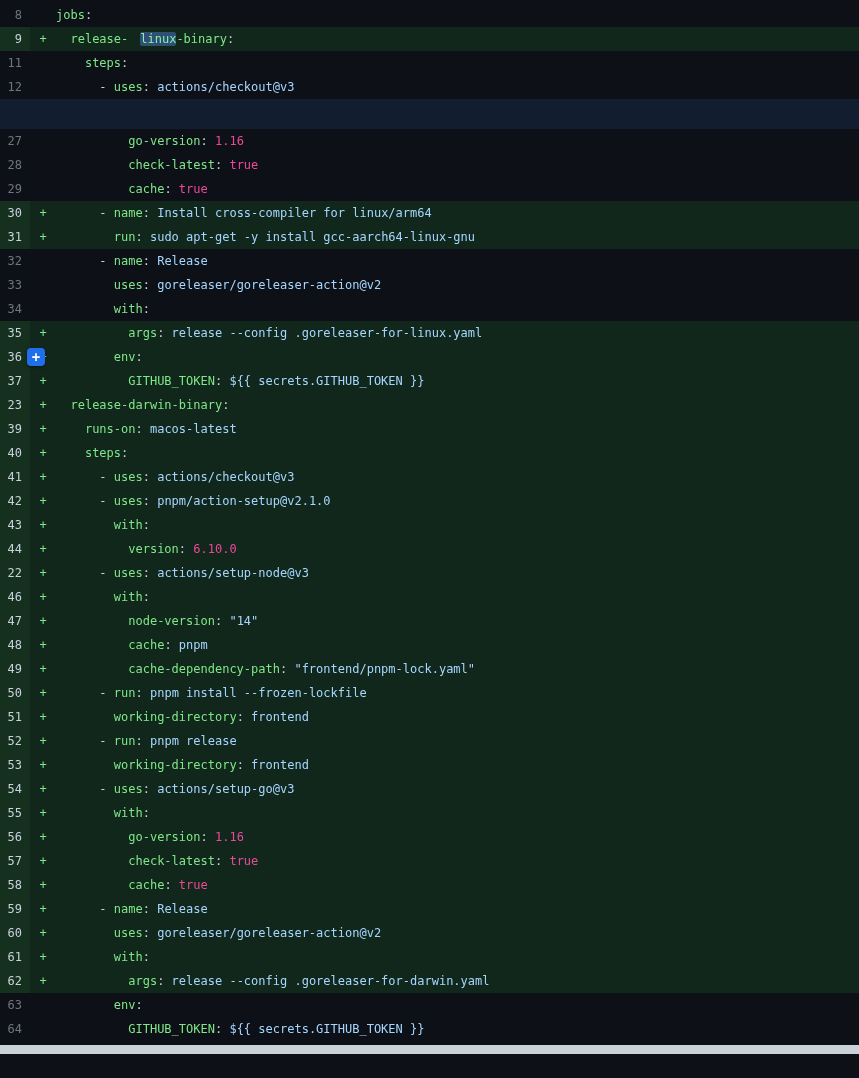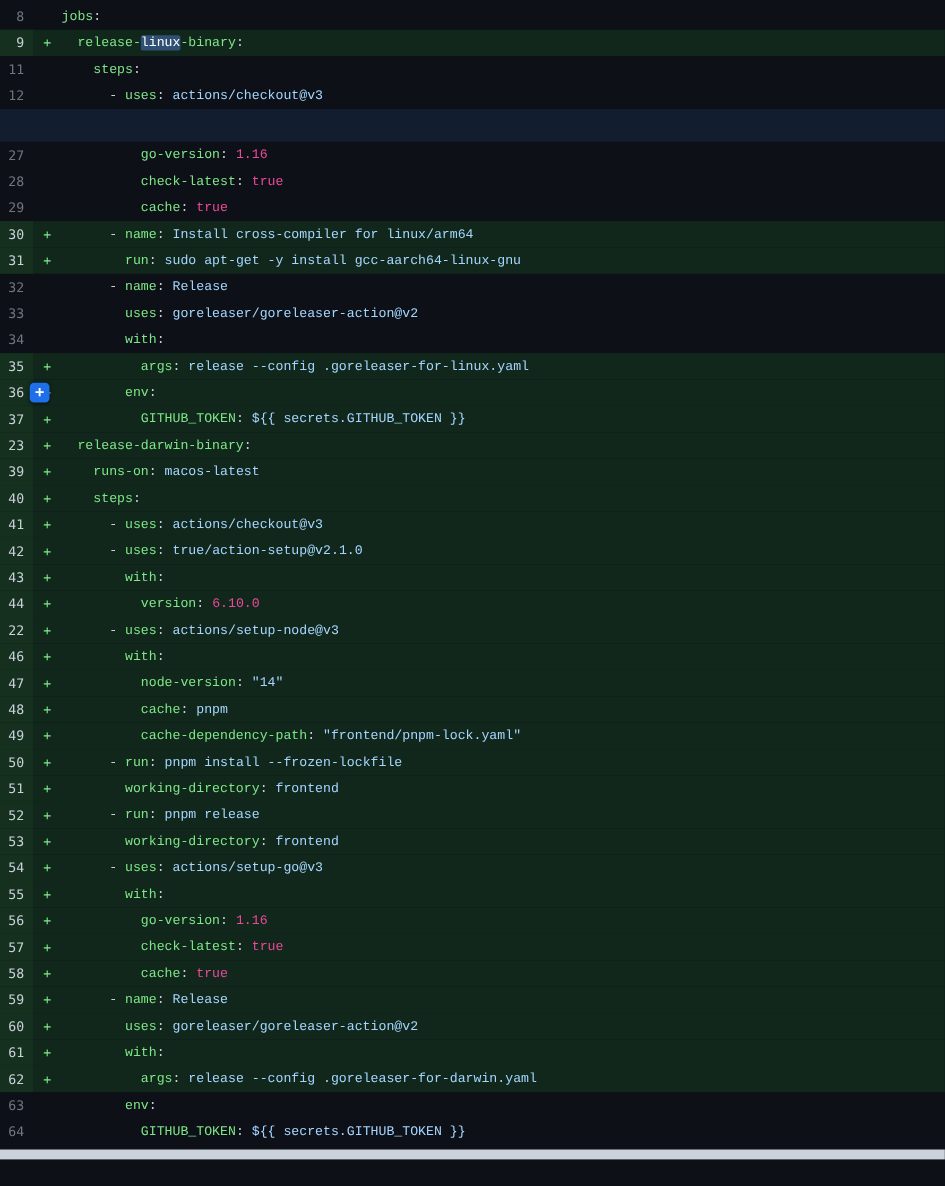--- a/index.html
+++ b/index.html
@@ -19,26 +19,26 @@
   .row.add { background: #11271c; }
   .num {
     flex: none; width: 30px; text-align: right; padding-right: 8px;
     color: #6e7681; cursor: pointer; user-select: none;
   }
   .row.add .num { background: #15301f; color: #c9d1d9; }
   .mark {
     flex: none; width: 26px; text-align: center;
     color: #7ee787; user-select: none;
   }
-  .code { flex: 1; color: #c9d1d9; white-space: pre; overflow: hidden; font-family: Liberation Mono, monospace; }
+  .code { flex: 1; color: #c9d1d9; white-space: pre; overflow: hidden; }
   .tk-k { color: #7ee787; }
   .tk-p { color: #c9d1d9; }
   .tk-s { color: #a5d6ff; }
   .tk-n { color: #ec4899; }
-  .tk-hl { color: #ffffff; background: #2f4f75; border-radius: 2px; }
+  .tk-hl { color: #86efac; background: #2f4f75; border-radius: 2px; margin-left: 12px; }
   .expander { height: 30px; background: #121d2f; cursor: pointer; }
   .comment-btn {
     position: absolute; left: 27px; top: 3px;
     width: 18px; height: 18px;
     background: #1f6feb; color: #ffffff;
     border: none; border-radius: 4px;
     font-family: "DejaVu Sans Mono", "Liberation Mono", monospace;
     font-size: 14px; font-weight: bold; line-height: 16px;
     text-align: center; cursor: pointer; padding: 0;
     box-shadow: 0 1px 3px rgba(0,0,0,0.5);
@@ -65,21 +65,21 @@
       <div class="row ctx"><div class="num">32</div><div class="mark"></div><div class="code"><span>      </span><span class="tk-p">- </span><span class="tk-k">name</span><span class="tk-p">: </span><span class="tk-s">Release</span></div></div>
       <div class="row ctx"><div class="num">33</div><div class="mark"></div><div class="code"><span>        </span><span class="tk-k">uses</span><span class="tk-p">: </span><span class="tk-s">goreleaser/goreleaser-action@v2</span></div></div>
       <div class="row ctx"><div class="num">34</div><div class="mark"></div><div class="code"><span>        </span><span class="tk-k">with</span><span class="tk-p">:</span></div></div>
       <div class="row add"><div class="num">35</div><div class="mark">+</div><div class="code"><span>          </span><span class="tk-k">args</span><span class="tk-p">: </span><span class="tk-s">release --config .goreleaser-for-linux.yaml</span></div></div>
       <div class="row add"><div class="num">36</div><div class="mark">+</div><div class="code"><span>        </span><span class="tk-k">env</span><span class="tk-p">:</span></div><button class="comment-btn">+</button></div>
       <div class="row add"><div class="num">37</div><div class="mark">+</div><div class="code"><span>          </span><span class="tk-k">GITHUB_TOKEN</span><span class="tk-p">: </span><span class="tk-s">${{ secrets.GITHUB_TOKEN }}</span></div></div>
       <div class="row add"><div class="num">23</div><div class="mark">+</div><div class="code"><span>  </span><span class="tk-k">release-darwin-binary</span><span class="tk-p">:</span></div></div>
       <div class="row add"><div class="num">39</div><div class="mark">+</div><div class="code"><span>    </span><span class="tk-k">runs-on</span><span class="tk-p">: </span><span class="tk-s">macos-latest</span></div></div>
       <div class="row add"><div class="num">40</div><div class="mark">+</div><div class="code"><span>    </span><span class="tk-k">steps</span><span class="tk-p">:</span></div></div>
       <div class="row add"><div class="num">41</div><div class="mark">+</div><div class="code"><span>      </span><span class="tk-p">- </span><span class="tk-k">uses</span><span class="tk-p">: </span><span class="tk-s">actions/checkout@v3</span></div></div>
-      <div class="row add"><div class="num">42</div><div class="mark">+</div><div class="code"><span>      </span><span class="tk-p">- </span><span class="tk-k">uses</span><span class="tk-p">: </span><span class="tk-s">true/action-setup@v2.1.0</span></div></div>
+      <div class="row add"><div class="num">42</div><div class="mark">+</div><div class="code"><span>      </span><span class="tk-p">- </span><span class="tk-k">uses</span><span class="tk-p">: </span><span class="tk-s">pnpm/action-setup@v2.1.0</span></div></div>
       <div class="row add"><div class="num">43</div><div class="mark">+</div><div class="code"><span>        </span><span class="tk-k">with</span><span class="tk-p">:</span></div></div>
       <div class="row add"><div class="num">44</div><div class="mark">+</div><div class="code"><span>          </span><span class="tk-k">version</span><span class="tk-p">: </span><span class="tk-n">6.10.0</span></div></div>
       <div class="row add"><div class="num">22</div><div class="mark">+</div><div class="code"><span>      </span><span class="tk-p">- </span><span class="tk-k">uses</span><span class="tk-p">: </span><span class="tk-s">actions/setup-node@v3</span></div></div>
       <div class="row add"><div class="num">46</div><div class="mark">+</div><div class="code"><span>        </span><span class="tk-k">with</span><span class="tk-p">:</span></div></div>
       <div class="row add"><div class="num">47</div><div class="mark">+</div><div class="code"><span>          </span><span class="tk-k">node-version</span><span class="tk-p">: </span><span class="tk-s">"14"</span></div></div>
       <div class="row add"><div class="num">48</div><div class="mark">+</div><div class="code"><span>          </span><span class="tk-k">cache</span><span class="tk-p">: </span><span class="tk-s">pnpm</span></div></div>
       <div class="row add"><div class="num">49</div><div class="mark">+</div><div class="code"><span>          </span><span class="tk-k">cache-dependency-path</span><span class="tk-p">: </span><span class="tk-s">"frontend/pnpm-lock.yaml"</span></div></div>
       <div class="row add"><div class="num">50</div><div class="mark">+</div><div class="code"><span>      </span><span class="tk-p">- </span><span class="tk-k">run</span><span class="tk-p">: </span><span class="tk-s">pnpm install --frozen-lockfile</span></div></div>
       <div class="row add"><div class="num">51</div><div class="mark">+</div><div class="code"><span>        </span><span class="tk-k">working-directory</span><span class="tk-p">: </span><span class="tk-s">frontend</span></div></div>
       <div class="row add"><div class="num">52</div><div class="mark">+</div><div class="code"><span>      </span><span class="tk-p">- </span><span class="tk-k">run</span><span class="tk-p">: </span><span class="tk-s">pnpm release</span></div></div>

